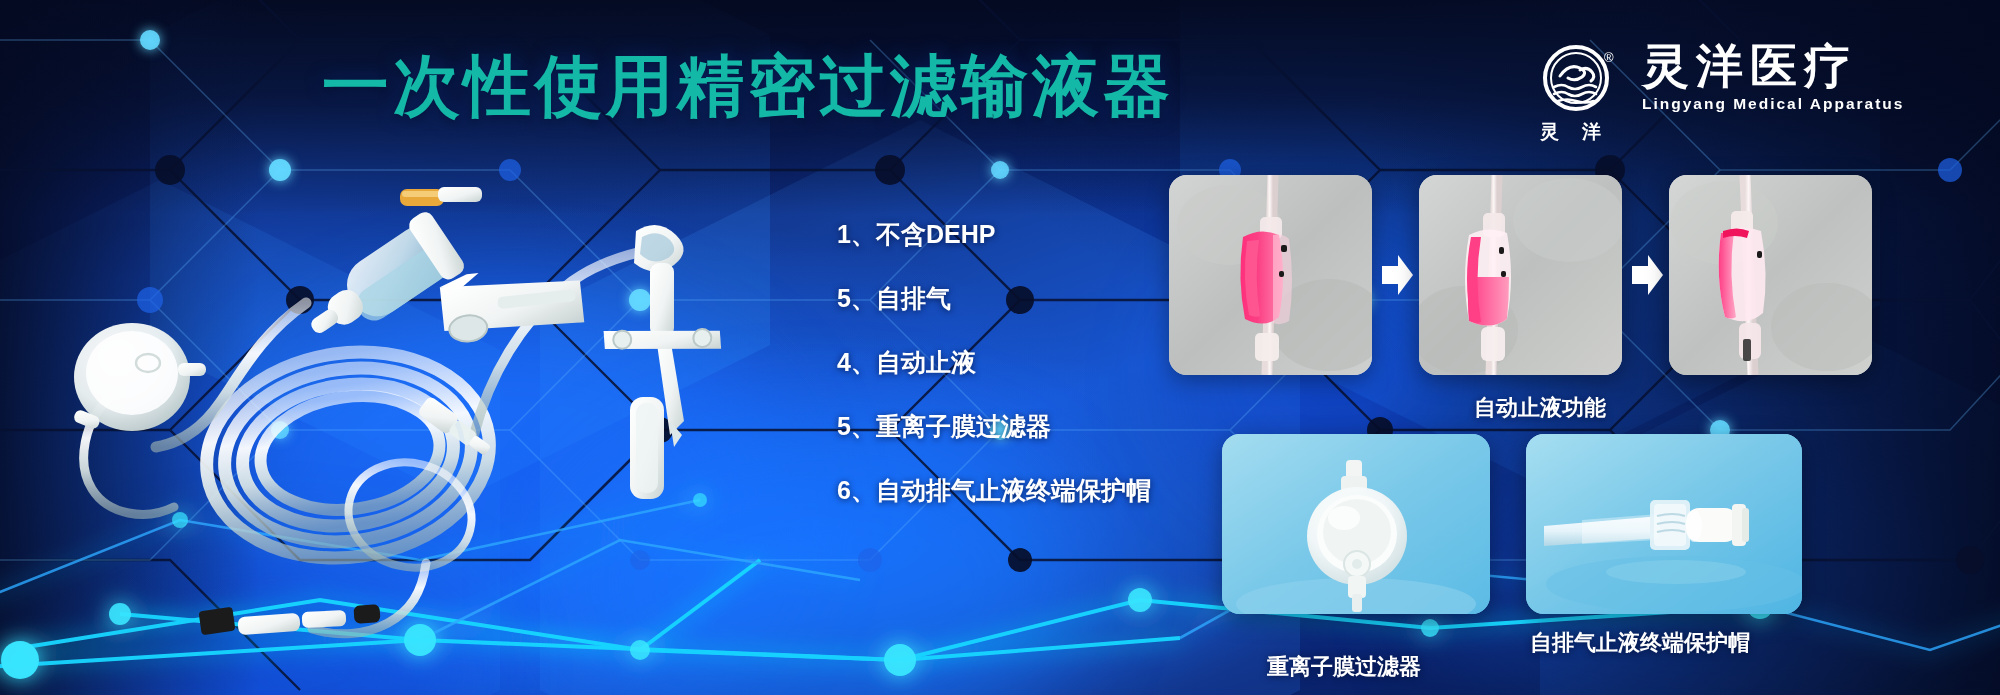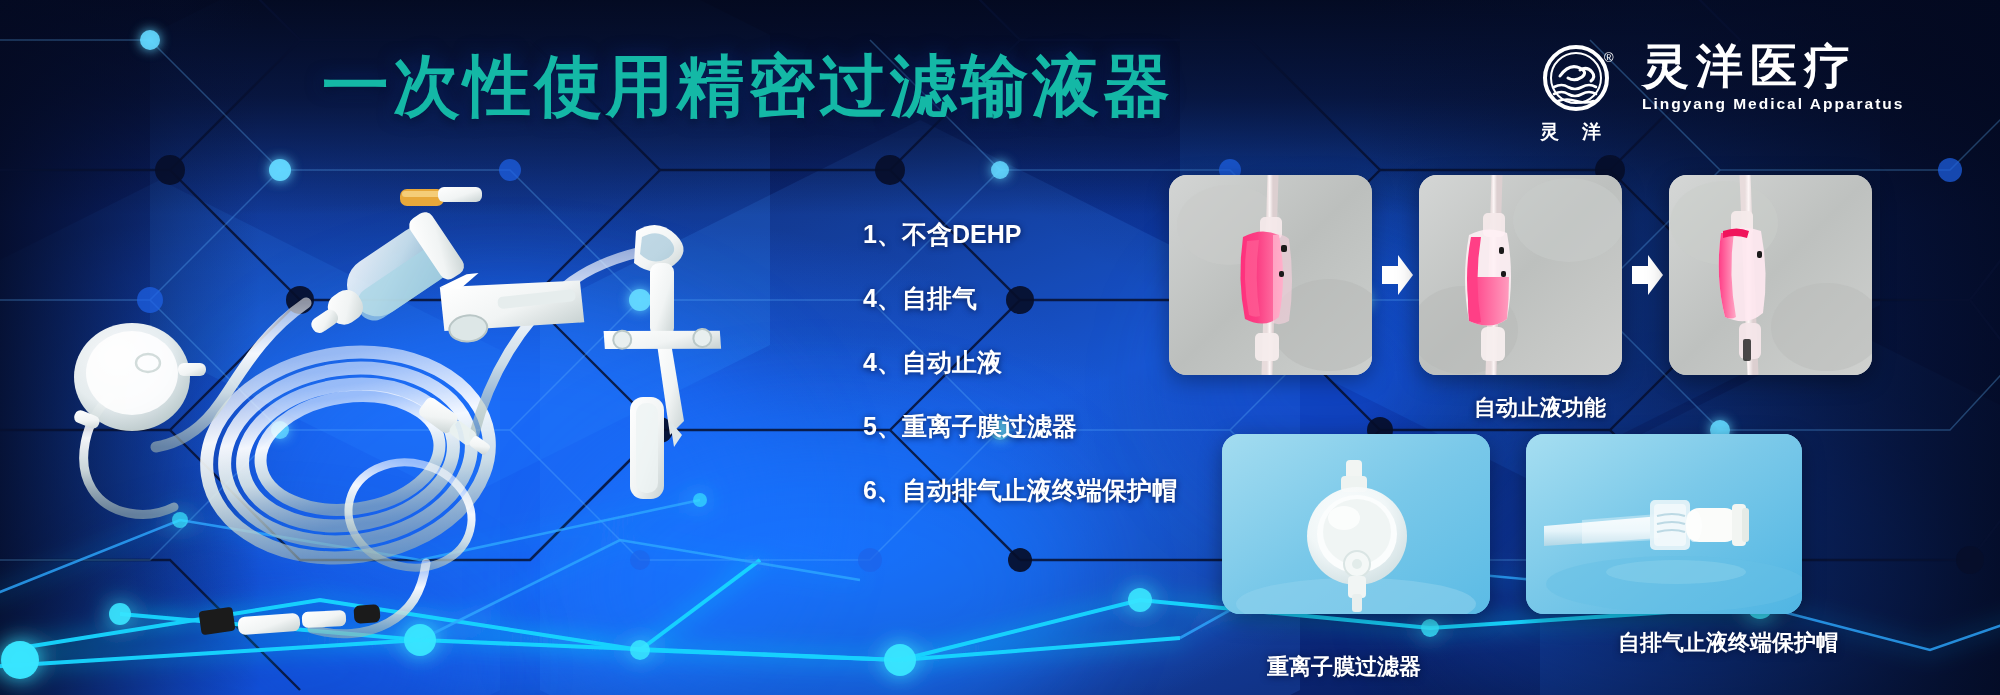--- a/index.html
+++ b/index.html
@@ -58,21 +58,21 @@
   }
 
   
   .brand{position:absolute;left:1536px;top:42px;display:flex;align-items:flex-start;gap:18px;}
   .brand-mark{position:relative;width:88px;height:102px;flex:none;}
   .brand-text{display:flex;flex-direction:column;}
   .brand-cn{font-size:47px;font-weight:bold;color:#fff;letter-spacing:7px;line-height:1.04;white-space:nowrap;}
   .brand-en{font-size:15.5px;font-weight:bold;color:#fff;letter-spacing:2.0px;white-space:nowrap;margin-top:4px;}
 
   
-  .features{position:absolute;left:863px;top:222px;}
+  .features{position:absolute;left:837px;top:222px;}
   .feature{font-size:25px;font-weight:bold;color:#ffffff;line-height:1;margin-bottom:39px;white-space:nowrap;
     text-shadow:0 1px 6px rgba(4,18,60,.8);}
   .feature:last-child{margin-bottom:8px;}
 
   
   .device{position:absolute;left:70px;top:185px;width:720px;height:460px;}
 
   
   .card{position:absolute;border-radius:18px;overflow:hidden;box-shadow:0 6px 22px rgba(0,0,0,.35);}
   .card.gray{background:linear-gradient(150deg,#cfd0d0 0%,#b9bcbb 45%,#c9cbc9 100%);}
@@ -84,21 +84,21 @@
   .c5{left:1526px;top:434px;width:276px;height:180px;}
 
   .arrow{position:absolute;width:34px;height:44px;}
   .a1{left:1380px;top:253px;}
   .a2{left:1630px;top:253px;}
 
   .caption{position:absolute;font-size:22px;font-weight:bold;color:#fff;white-space:nowrap;
     text-shadow:0 1px 7px rgba(3,16,54,.85);text-align:right;}
   .cap-top{left:1474px;top:393px;}
   .cap-b1{left:1267px;top:628px;margin-top:24px;}
-  .cap-b2{left:1618px;top:628px;}
+  .cap-b2{left:1530px;top:628px;}
 </style>
 </head>
 <body>
 
 <div class="stage">
 
   <div class="bg-base"></div>
   <div class="facet a"></div>
   <div class="facet b"></div>
   <div class="facet c"></div>
@@ -245,21 +245,21 @@
       </svg>
     </div>
     <div class="brand-text">
       <div class="brand-cn">灵洋医疗</div>
       <div class="brand-en">Lingyang Medical Apparatus</div>
     </div>
   </div>
 
   <div class="features">
     <div class="feature">1、不含DEHP</div>
-    <div class="feature">4、自排气</div>
+    <div class="feature">5、自排气</div>
     <div class="feature">4、自动止液</div>
     <div class="feature">5、重离子膜过滤器</div>
     <div class="feature">6、自动排气止液终端保护帽</div>
   </div>
 
   <div class="device">
     <svg viewBox="0 0 720 460" width="720" height="460">
       <defs>
         <linearGradient id="tube" x1="0" y1="0" x2="0" y2="1">
           <stop offset="0" stop-color="#ffffff" stop-opacity=".55"></stop>

